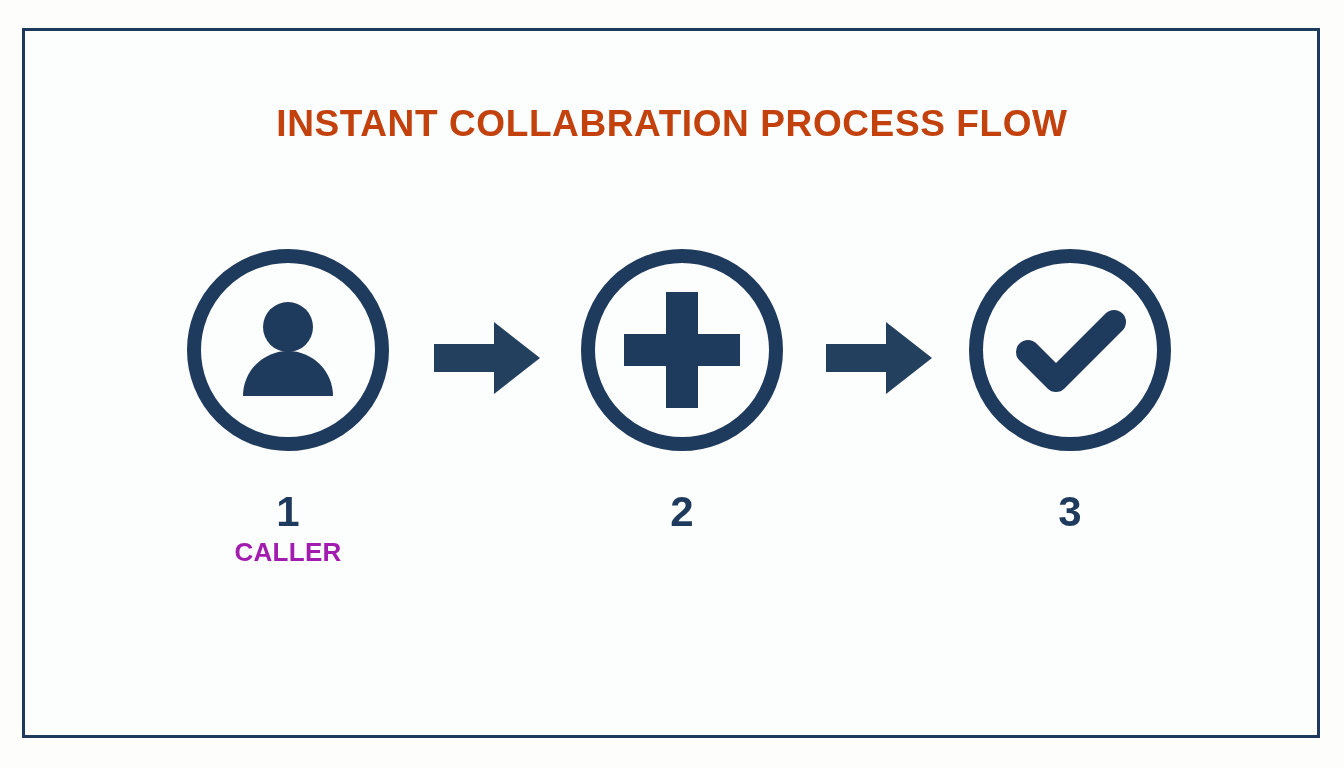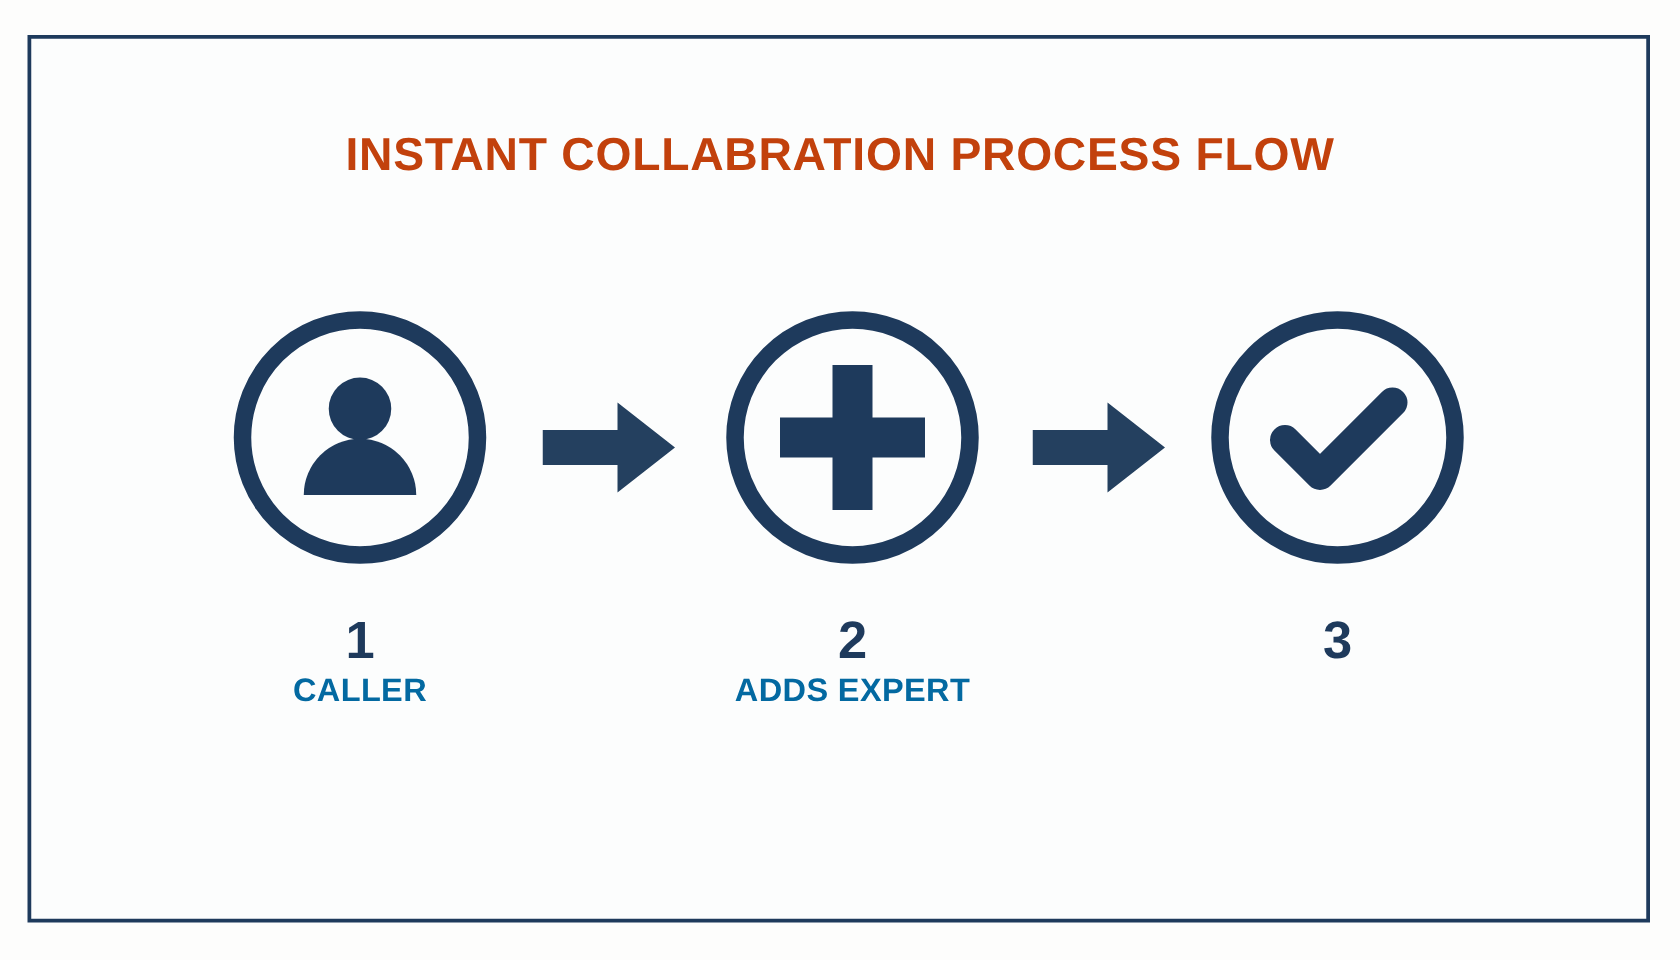--- a/index.html
+++ b/index.html
@@ -87,21 +87,21 @@
 
   .step-label {
     position: absolute;
     top: 291px;
     left: -60px;
     width: 324px;
     text-align: center;
     font-size: 26px;
     font-weight: bold;
     letter-spacing: 0.3px;
-    color: #0369a1;
+    color: #a21caf;
     line-height: 1;
     white-space: nowrap;
   }
 
   
   .arrow {
     position: absolute;
     top: 318px;
     width: 106px;
     height: 80px;
@@ -140,21 +140,20 @@
     </div>
 
     <div class="step step-2">
       <div class="ring">
         <svg width="204" height="204" viewBox="0 0 204 204">
           <circle cx="102" cy="102" r="94" fill="none" stroke="#1e3a5c" stroke-width="14"></circle>
           <path d="M 86 44 L 118 44 L 118 86 L 160 86 L 160 118 L 118 118 L 118 160 L 86 160 L 86 118 L 44 118 L 44 86 L 86 86 Z" fill="#1e3a5c"></path>
         </svg>
       </div>
       <div class="step-number">2</div>
-      <div class="step-label">ADDS EXPERT</div>
     </div>
 
     <div class="arrow arrow-2">
       <svg width="106" height="80" viewBox="0 0 106 80">
         <path d="M 0 26 L 60 26 L 60 4 L 106 40 L 60 76 L 60 54 L 0 54 Z" fill="#24405f"></path>
       </svg>
     </div>
 
     <div class="step step-3">
       <div class="ring">

